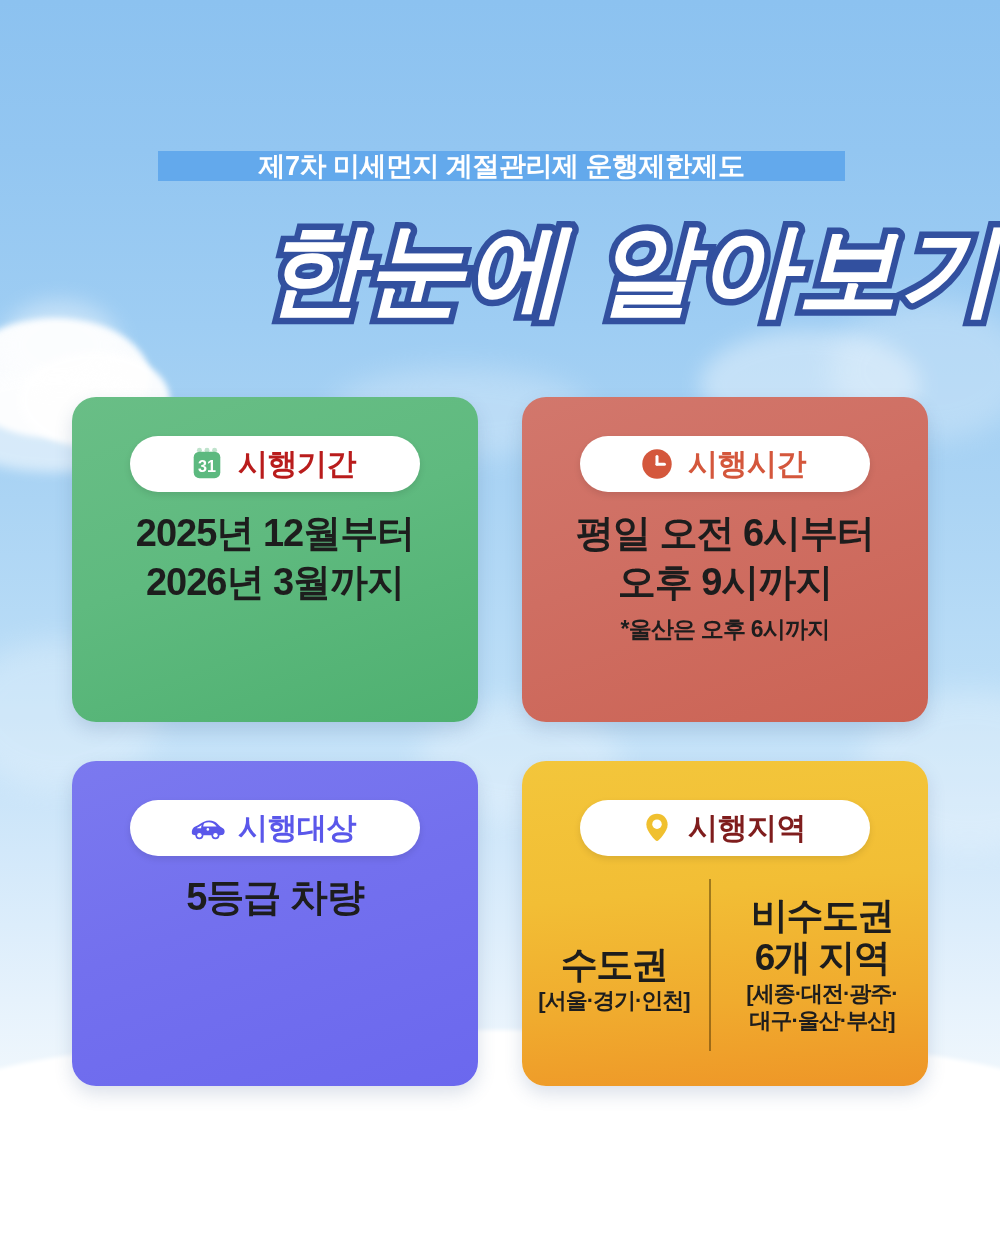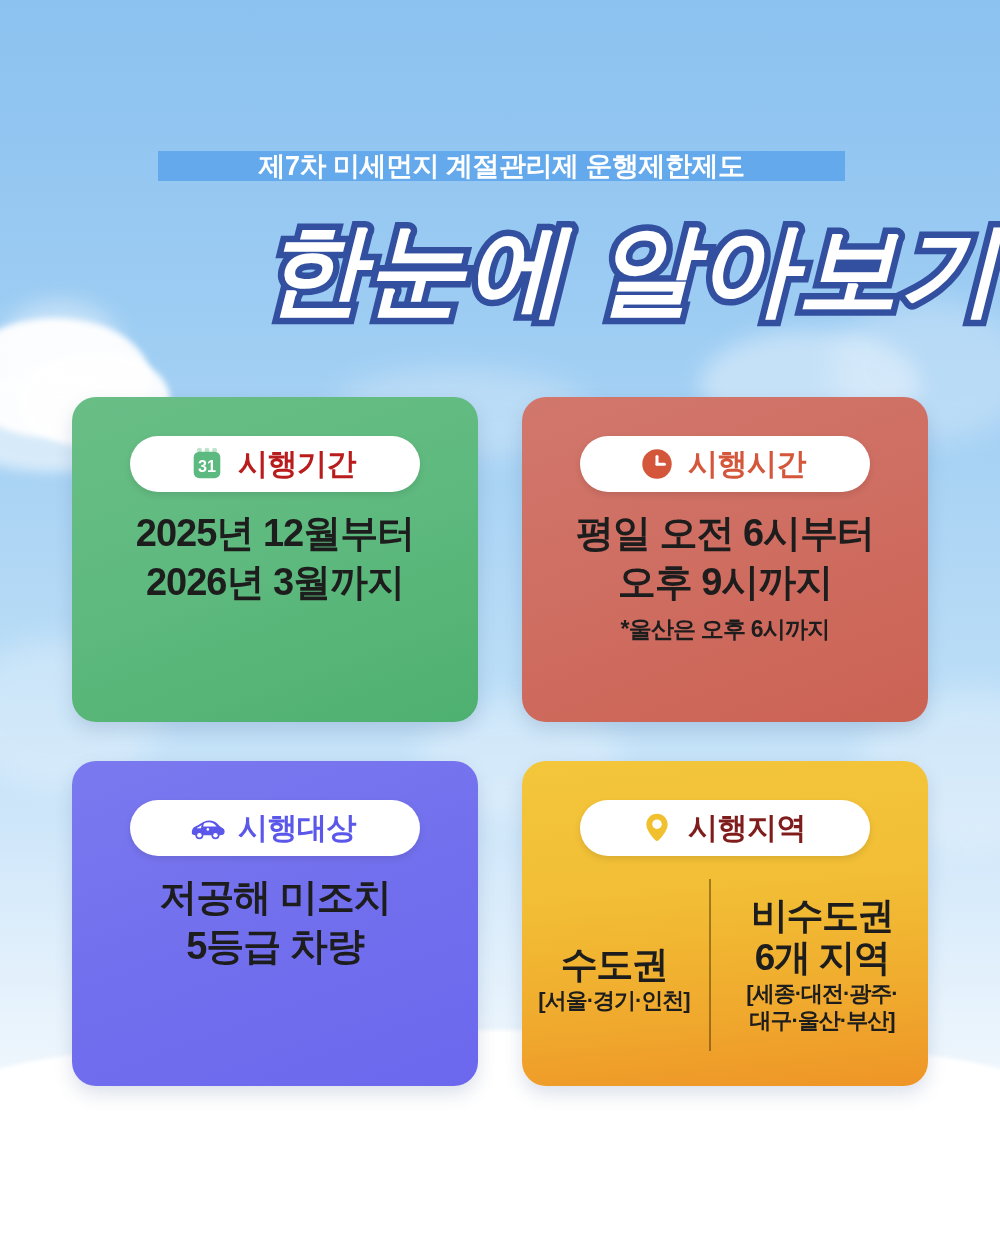--- a/index.html
+++ b/index.html
@@ -301,21 +301,20 @@
           <path d="M10.7 19.6c1.9-1 3.5-2.2 5.3-3.2-.4.7-.6 1.4-.7 2.2l-.1 1.6h-5.1z" fill="#ffffff"></path>
           <circle cx="23" cy="21.6" r="1.5" fill="#ffffff"></circle>
           <circle cx="13.2" cy="28.3" r="4.6" fill="#5a57ea"></circle>
           <circle cx="13.2" cy="28.3" r="2.6" fill="#ffffff"></circle>
           <circle cx="31.8" cy="28.3" r="4.6" fill="#5a57ea"></circle>
           <circle cx="31.8" cy="28.3" r="2.6" fill="#ffffff"></circle>
         </svg>
         <span class="pill-text">시행대상</span>
       </div>
       <div class="card-body">
-        <div class="line-main">저공해 미조치</div>
         <div class="line-main">5등급 차량</div>
       </div>
     </div>
 
     <div class="card c4">
       <div class="pill">
         <svg class="pill-icon" viewBox="0 0 40 40">
           <path d="M20 5c-6.2 0-11.2 5-11.2 11.2 0 7.6 9.1 16.1 10.4 17.3.5.4 1.1.4 1.6 0 1.3-1.2 10.4-9.7 10.4-17.3C31.2 10 26.2 5 20 5z" fill="#f0c02f"></path>
           <circle cx="20" cy="16" r="5" fill="#ffffff"></circle>
         </svg>

